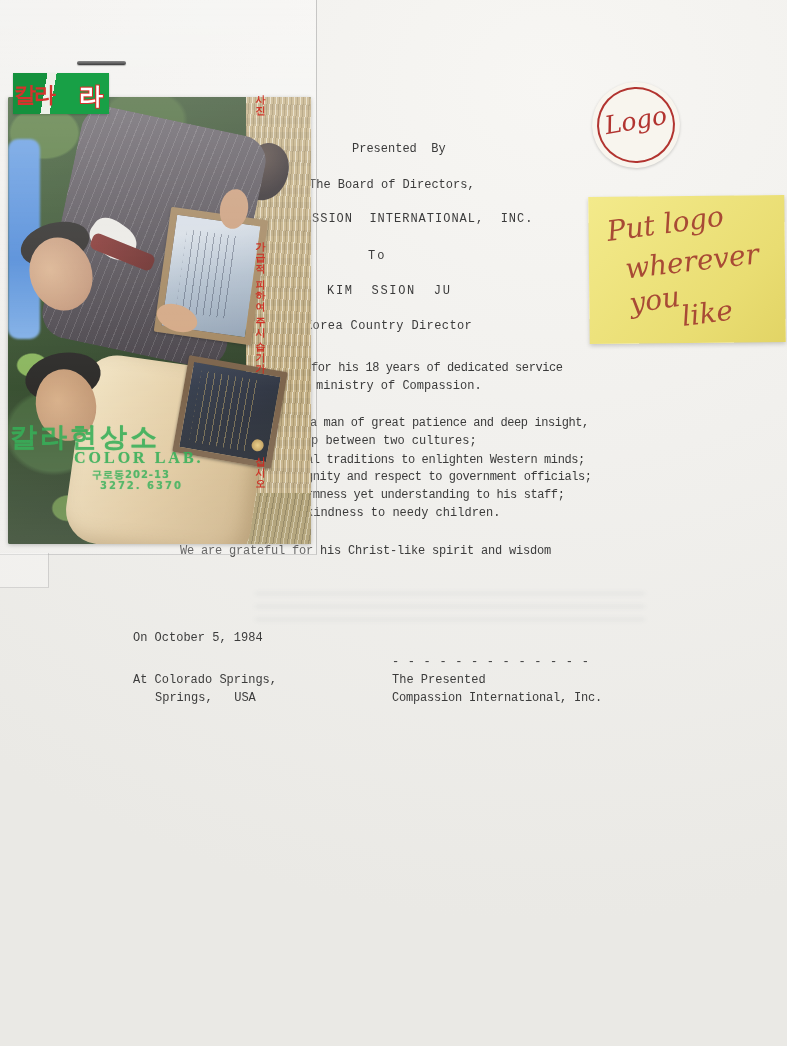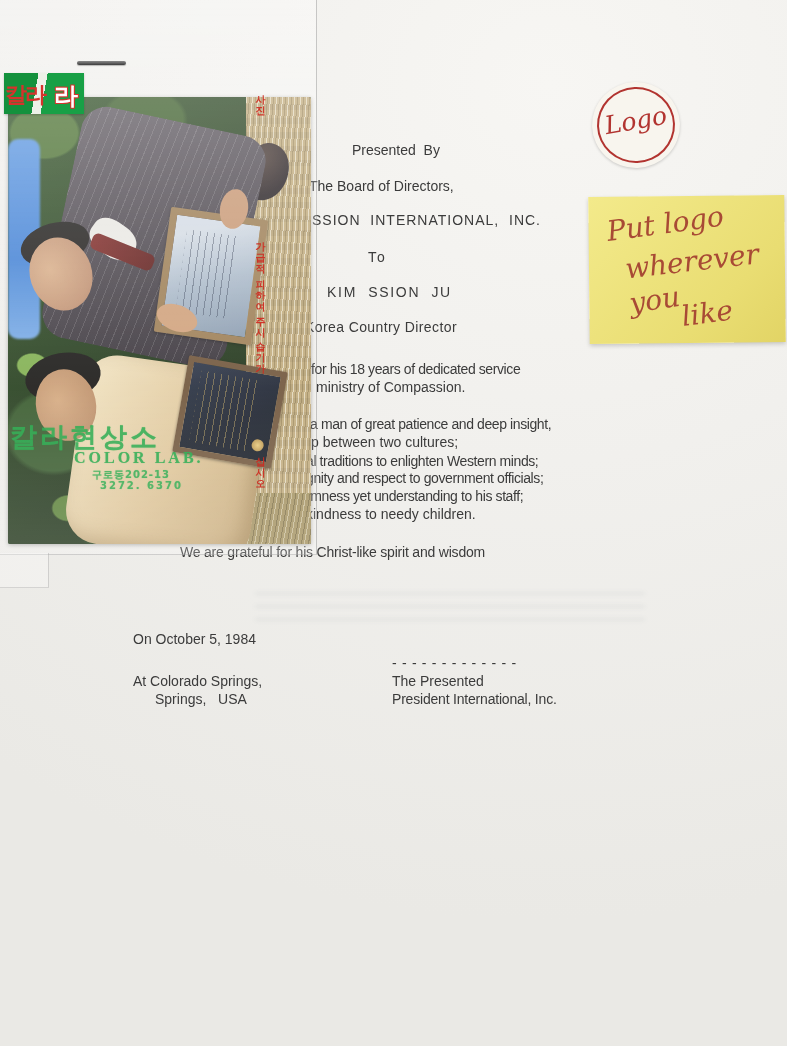--- a/index.html
+++ b/index.html
@@ -1,20 +1,20 @@
 <!DOCTYPE html>
 <html><head>
 <meta charset="utf-8">
 <style>
   html,body{margin:0;padding:0;background:#dcdad6;}
   .scan{position:relative;width:787px;height:1046px;overflow:hidden;
         background:radial-gradient(120% 80% at 70% 8%, #f7f6f3 0%, #f1f0ed 45%, #eae9e5 100%);
         font-family:"Liberation Sans", sans-serif;}
   
-  .t{position:absolute;font-family:Liberation Sans, sans-serif;font-size:14px;
+  .t{position:absolute;font-family:Liberation Mono, monospace;font-size:12px;
      color:#3b3b3b;white-space:pre;line-height:1;z-index:2;}
   
   .bleed{position:absolute;left:255px;top:583px;width:390px;height:48px;z-index:1;
          background:repeating-linear-gradient(0deg, transparent 0 10px, rgba(120,128,140,.22) 10px 13px);
          filter:blur(2px);opacity:.45;}
   
   .sleeve{position:absolute;left:0;top:0;width:316px;height:554px;z-index:6;pointer-events:none;
           background:linear-gradient(180deg, rgba(255,255,255,.34), rgba(255,255,255,.10) 70%, rgba(255,255,255,.22));
           border-right:1px solid rgba(110,110,110,.35);
           border-bottom:1px solid rgba(110,110,110,.28);}
@@ -23,21 +23,21 @@
           border-right:1px solid rgba(110,110,110,.25);
           border-bottom:1px solid rgba(110,110,110,.22);}
   .sleeve-warn{position:absolute;left:251px;width:16px;writing-mode:vertical-rl;
           font-family:"DejaVu Sans", sans-serif;font-weight:bold;font-size:10px;
           letter-spacing:1px;color:#cf2b20;z-index:7;opacity:.92;}
   
   .staple{position:absolute;left:77px;top:61px;width:49px;height:4px;z-index:9;
           background:linear-gradient(#8a8a8a,#3d3d3d);border-radius:2px;
           box-shadow:0 1px 1px rgba(0,0,0,.25);}
   
-  .film-label{position:absolute;left:4px;top:73px;width:80px;height:41px;z-index:8;
+  .film-label{position:absolute;left:13px;top:73px;width:96px;height:41px;z-index:8;
           background:linear-gradient(100deg,#14913d 0 34px,#edf1e8 34px 43px,#18a046 43px);
           box-shadow:0 1px 2px rgba(0,0,0,.2);}
   .film-label .lchars{position:absolute;left:1px;top:7px;font-family:"DejaVu Sans",sans-serif;
           font-weight:bold;font-size:22px;color:#d5332c;letter-spacing:-2px;}
   .film-label .rchar{position:absolute;right:6px;top:7px;font-family:"DejaVu Sans",sans-serif;
           font-weight:bold;font-size:24px;color:#ffffff;
           text-shadow:1px 1px 0 #d5332c,-1px -1px 0 #d5332c,1px -1px 0 #d5332c,-1px 1px 0 #d5332c;}
   
   .photo{position:absolute;left:8px;top:97px;width:303px;height:447px;overflow:hidden;z-index:5;
          background:#2c4a22;border-radius:2px;box-shadow:0 1px 4px rgba(0,0,0,.3);}
@@ -145,21 +145,21 @@
   <div class="t" style="left:306px;top:454px;letter-spacing:-0.4px">al traditions to enlighten Western minds;</div>
   <div class="t" style="left:306px;top:471px;letter-spacing:-0.4px">gnity and respect to government officials;</div>
   <div class="t" style="left:306px;top:489px;letter-spacing:-0.4px">rmness yet understanding to his staff;</div>
   <div class="t" style="left:306px;top:507px">kindness to needy children.</div>
   <div class="t" style="left:180px;top:545px;letter-spacing:-0.2px">We are grateful for his Christ-like spirit and wisdom</div>
   <div class="t" style="left:133px;top:632px">On October 5, 1984</div>
   <div class="t" style="left:133px;top:674px">At Colorado Springs,</div>
   <div class="t" style="left:155px;top:692px">Springs,   USA</div>
   <div class="t" style="left:392px;top:656px;letter-spacing:0.7px">- - - - - - - - - - - - -</div>
   <div class="t" style="left:392px;top:674px">The Presented</div>
-  <div class="t" style="left:392px;top:692px;letter-spacing:-0.2px">President International, Inc.</div>
+  <div class="t" style="left:392px;top:692px;letter-spacing:-0.2px">Compassion International, Inc.</div>
 
   <div class="photo">
     <div class="ph foliage"></div>
     <div class="ph sky"></div>
     <div class="ph grass"></div>
     <div class="ph grass2"></div>
     <div class="ph shoe"></div>
     <div class="ph suit"></div>
     <div class="ph shirt"></div>
     <div class="ph tie"></div>

